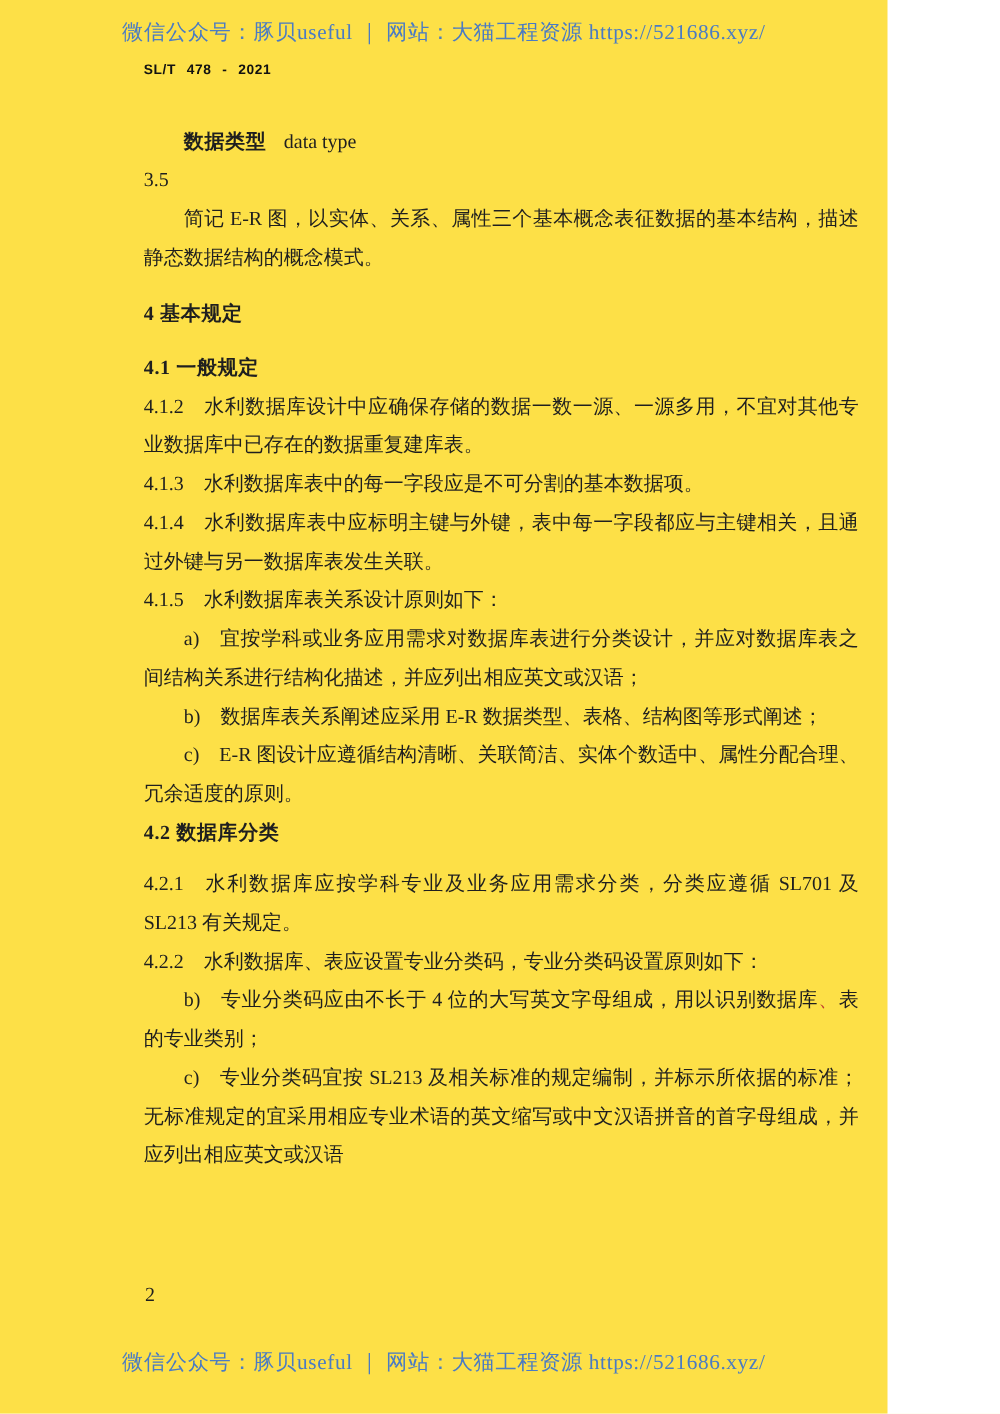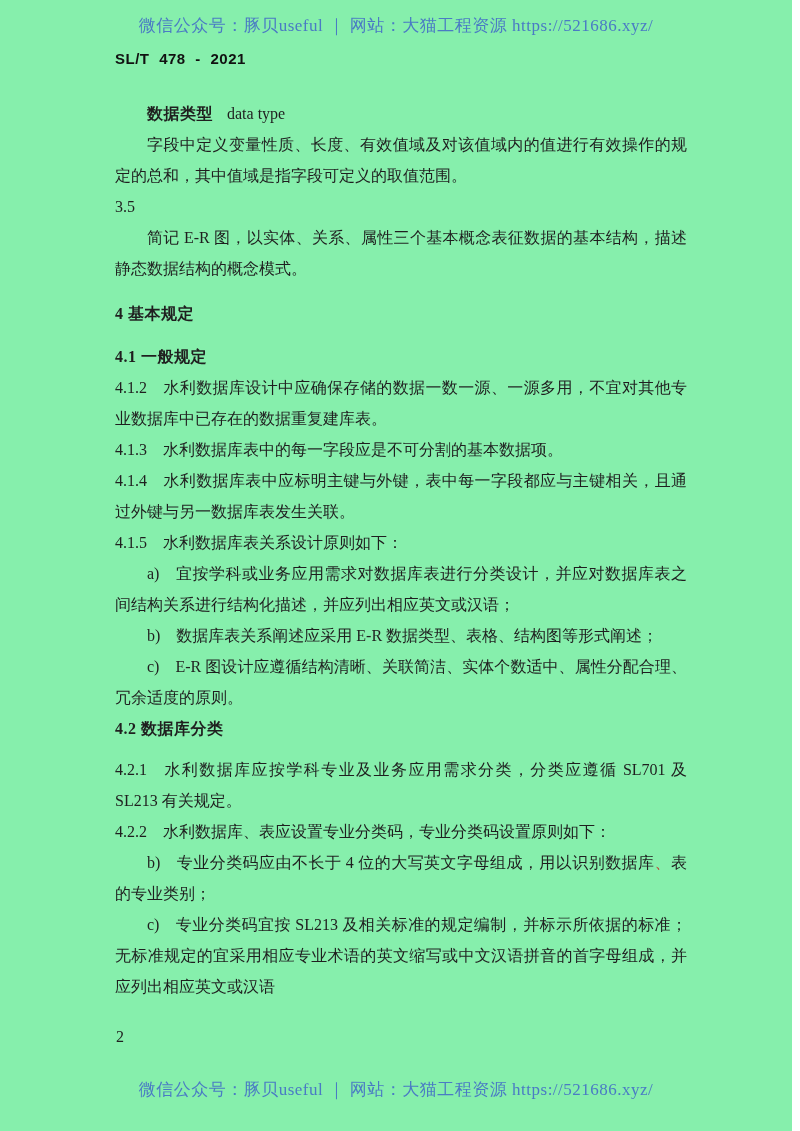--- a/index.html
+++ b/index.html
@@ -1,20 +1,20 @@
 <!DOCTYPE html>
 <html><head>
 <meta charset="utf-8">
 <style>
   html, body { margin: 0; padding: 0; background: #ffffff; }
   .page {
     position: relative;
-    width: 792px;
+    width: 710px;
     height: 1131px;
-    background: #86efac;
+    background: #fde047;
     font-family: "Liberation Serif", "DejaVu Serif", serif;
     color: #1f1f1f;
     overflow: hidden;
   }
   .watermark {
     position: absolute;
     left: 0;
     width: 100%;
     text-align: center;
     font-size: 17px;
@@ -23,21 +23,21 @@
     white-space: nowrap;
   }
   .wm-top { top: 14px; }
   .wm-bottom { top: 1078px; }
   .doc-code {
     position: absolute;
     left: 115px;
     top: 50px;
     font-family: "Liberation Sans", "DejaVu Sans", sans-serif;
     font-weight: 700;
-    font-size: 15px;
+    font-size: 11px;
     letter-spacing: 0.5px;
     word-spacing: 5px;
     color: #111;
   }
   .content {
     position: absolute;
     left: 115px;
     top: 98px;
     width: 572px;
     font-size: 16px;
@@ -77,21 +77,20 @@
 
 <div class="page">
 
   <div class="watermark wm-top">微信公众号：豚贝useful ｜ 网站：大猫工程资源 https://521686.xyz/</div>
 
   <div class="doc-code">SL/T 478 - 2021</div>
 
   <div class="content">
 
     <p class="term-head"><span class="zh">数据类型</span><span class="en">data type</span></p>
-    <p class="body-para">字段中定义变量性质、长度、有效值域及对该值域内的值进行有效操作的规定的总和，其中值域是指字段可定义的取值范围。</p>
 
     <p class="clause-num-line">3.5</p>
     <p class="body-para">简记 E-R 图，以实体、关系、属性三个基本概念表征数据的基本结构，描述静态数据结构的概念模式。</p>
 
     <h2 class="h-chapter mt-lg">4 基本规定</h2>
 
     <h3 class="h-section mt-md">4.1 一般规定</h3>
 
     <p class="clause"><span class="cnum">4.1.2</span><span>水利数据库设计中应确保存储的数据一数一源、一源多用，不宜对其他专业数据库中已存在的数据重复建库表。</span></p>
     <p class="clause"><span class="cnum">4.1.3</span><span>水利数据库表中的每一字段应是不可分割的基本数据项。</span></p>

